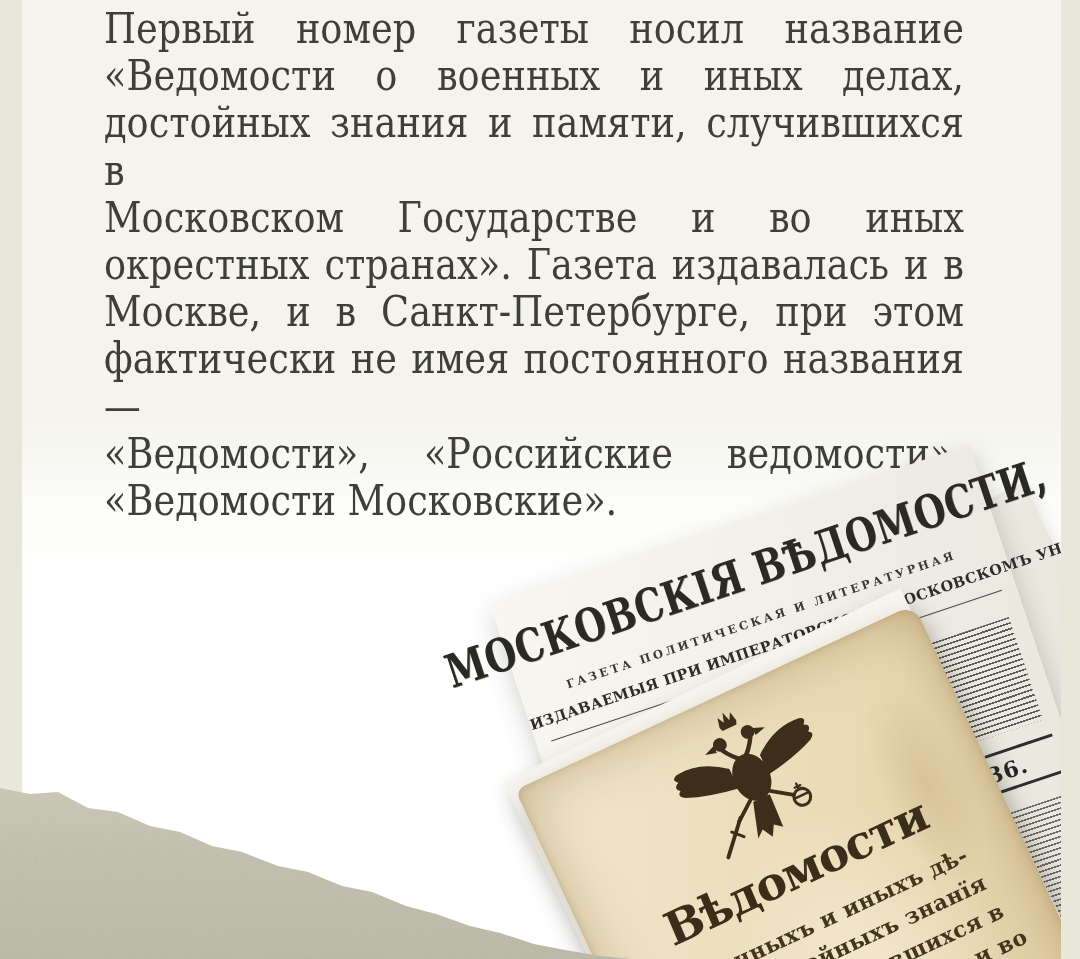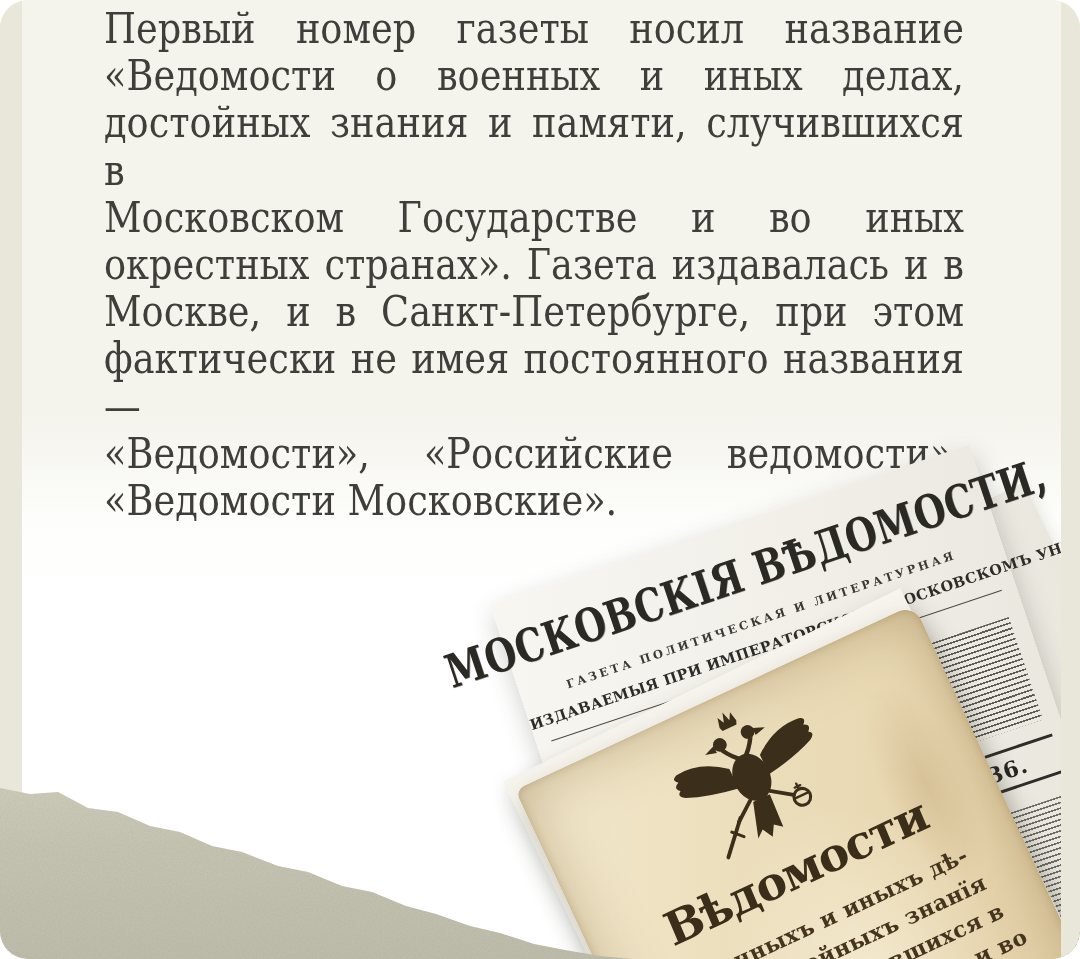--- a/index.html
+++ b/index.html
@@ -1,20 +1,19 @@
 <!DOCTYPE html>
 <html><head>
 <meta charset="utf-8">
 <style>
   html,body { margin:0; padding:0; }
   body { width:1080px; height:959px; font-family:"DejaVu Serif","Liberation Serif",serif; }
   #stage {
     position:relative; width:1080px; height:959px; overflow:hidden;
     background:linear-gradient(180deg,#f4f3ec 0%,#f4f3ec 43%,#fdfdfb 54%,#ffffff 62%,#ffffff 100%);
-    border-radius:28px;
   }
   
   .strip { position:absolute; top:0; height:100%; background:#e9e7d9; }
   .strip.left  { left:0; width:22px; z-index:1; }
   .strip.right { right:0; width:19px; z-index:40; }
 
   
   .para {
     position:absolute; left:104px; top:5px; width:984px; z-index:2;
     transform:scaleX(0.874); transform-origin:0 0;

